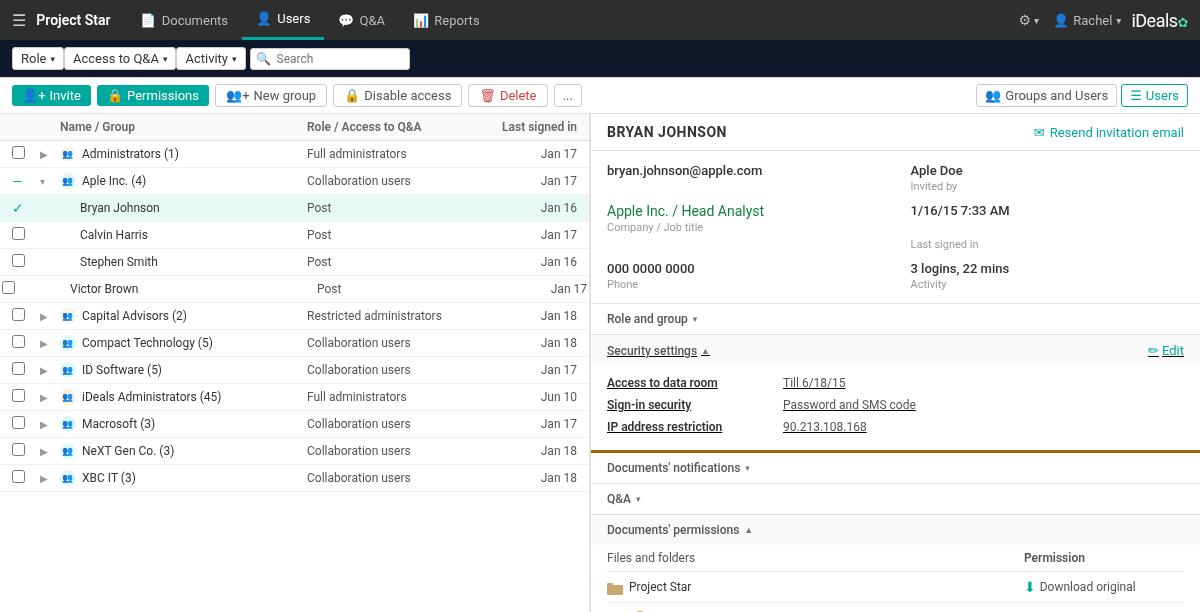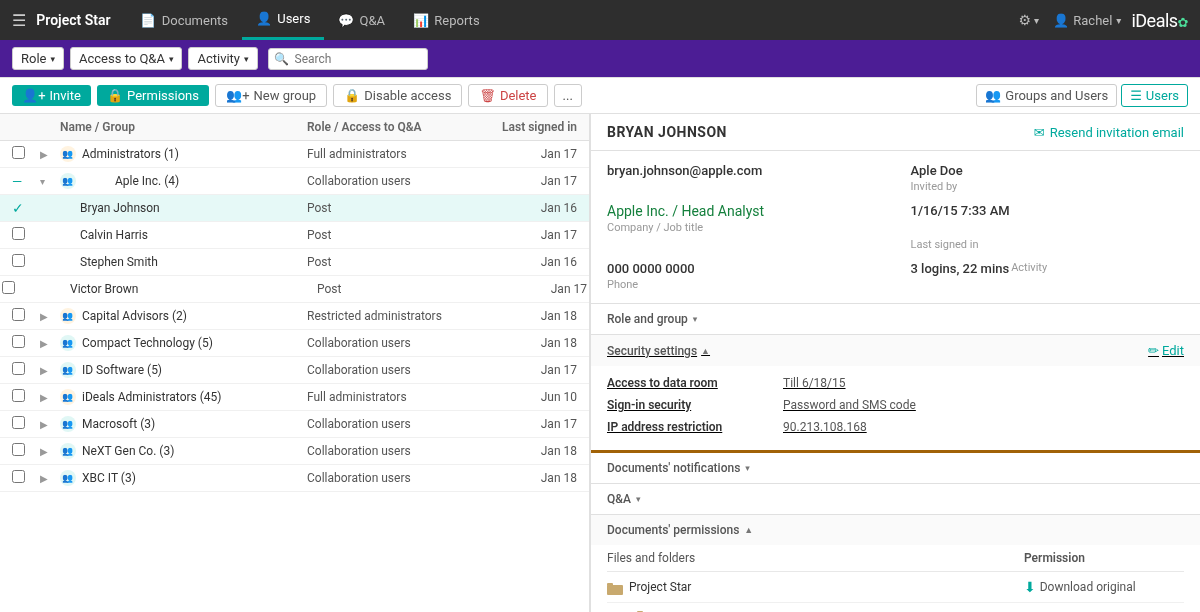--- a/index.html
+++ b/index.html
@@ -44,21 +44,21 @@
     </span>
     <span style="color:#bbb;cursor:pointer;display:flex;align-items:center;gap:4px;font-size:13px;">
       <span>👤</span>
       <span>Rachel</span>
       <span style="font-size:10px;">▾</span>
     </span>
   </div>
   <span style="font-size:18px;font-weight:400;color:#fff;letter-spacing:-0.5px;">iDeals<span style="color:#4cde9a;">✿</span></span>
 </nav>
 
-<div style="display:flex;align-items:center;background:#4c1d95;border-bottom:1px solid #e0e0e0;padding:5px 12px;gap:6px;height:38px;">
+<div style="display:flex;align-items:center;background:#0f172a;border-bottom:1px solid #e0e0e0;padding:5px 12px;height:38px;">
   <button style="display:flex;align-items:center;gap:4px;padding:3px 8px;border:1px solid #ccc;border-radius:3px;background:#fff;cursor:pointer;font-size:12px;color:#333;">
     <span>Role</span>
     <span style="font-size:9px;">▾</span>
   </button>
   <button style="display:flex;align-items:center;gap:4px;padding:3px 8px;border:1px solid #ccc;border-radius:3px;background:#fff;cursor:pointer;font-size:12px;color:#333;">
     <span>Access to Q&amp;A</span>
     <span style="font-size:9px;">▾</span>
   </button>
   <button style="display:flex;align-items:center;gap:4px;padding:3px 8px;border:1px solid #ccc;border-radius:3px;background:#fff;cursor:pointer;font-size:12px;color:#333;">
     <span>Activity</span>
@@ -129,21 +129,21 @@
       <div style="width:90px;flex-shrink:0;text-align:right;font-size:12px;color:#555;">Jan 17</div>
     </div>
 
     <div style="display:flex;align-items:center;padding:5px 12px;border-bottom:1px solid #f0f0f0;cursor:pointer;">
       <div style="width:28px;flex-shrink:0;display:flex;align-items:center;gap:2px;">
         <span style="color:#00a99d;font-size:13px;">—</span>
       </div>
       <div style="width:20px;flex-shrink:0;color:#999;font-size:10px;">▾</div>
       <div style="flex:1;display:flex;align-items:center;gap:6px;">
         <span style="width:16px;height:16px;background:#e0f7f5;border-radius:50%;display:inline-flex;align-items:center;justify-content:center;font-size:9px;color:#00a99d;">👥</span>
-        <span style="font-size:12px;color:#333;margin-left:33px;">Aple Inc. (4)</span>
+        <span style="font-size:12px;color:#333;">Aple Inc. (4)</span>
       </div>
       <div style="width:180px;flex-shrink:0;font-size:12px;color:#555;">Collaboration users</div>
       <div style="width:90px;flex-shrink:0;text-align:right;font-size:12px;color:#555;">Jan 17</div>
     </div>
 
     <div style="display:flex;align-items:center;padding:5px 12px;border-bottom:1px solid #f0f0f0;cursor:pointer;background:#e6f9f7;">
       <div style="width:28px;flex-shrink:0;display:flex;align-items:center;gap:2px;">
         <span style="color:#00a99d;font-size:14px;">✓</span>
       </div>
       <div style="width:20px;flex-shrink:0;"></div>
@@ -286,21 +286,21 @@
         <span style="font-size:11px;color:#999;">Company / Job title</span>
       </div>
       <div style="display:flex;flex-direction:column;gap:20px;">
         <span style="font-size:13px;color:#333;font-weight:500;">1/16/15 7:33 AM</span>
         <span style="font-size:11px;color:#999;">Last signed in</span>
       </div>
       <div style="display:flex;flex-direction:column;gap:2px;">
         <span style="font-size:13px;color:#333;font-weight:500;">000 0000 0000</span>
         <span style="font-size:11px;color:#999;">Phone</span>
       </div>
-      <div style="display:flex;flex-direction:row;gap:2px;">
+      <div style="display:flex;flex-direction:column;gap:2px;">
         <span style="font-size:13px;color:#333;font-weight:500;">3 logins, 22 mins</span>
         <span style="font-size:11px;color:#999;">Activity</span>
       </div>
     </div>
 
     <div style="border-bottom:1px solid #e0e0e0;">
       <div style="display:flex;align-items:center;padding:8px 16px;cursor:pointer;">
         <span style="font-size:12px;color:#555;font-weight:500;">Role and group</span>
         <span style="font-size:9px;color:#777;margin-left:5px;">▾</span>
       </div>

